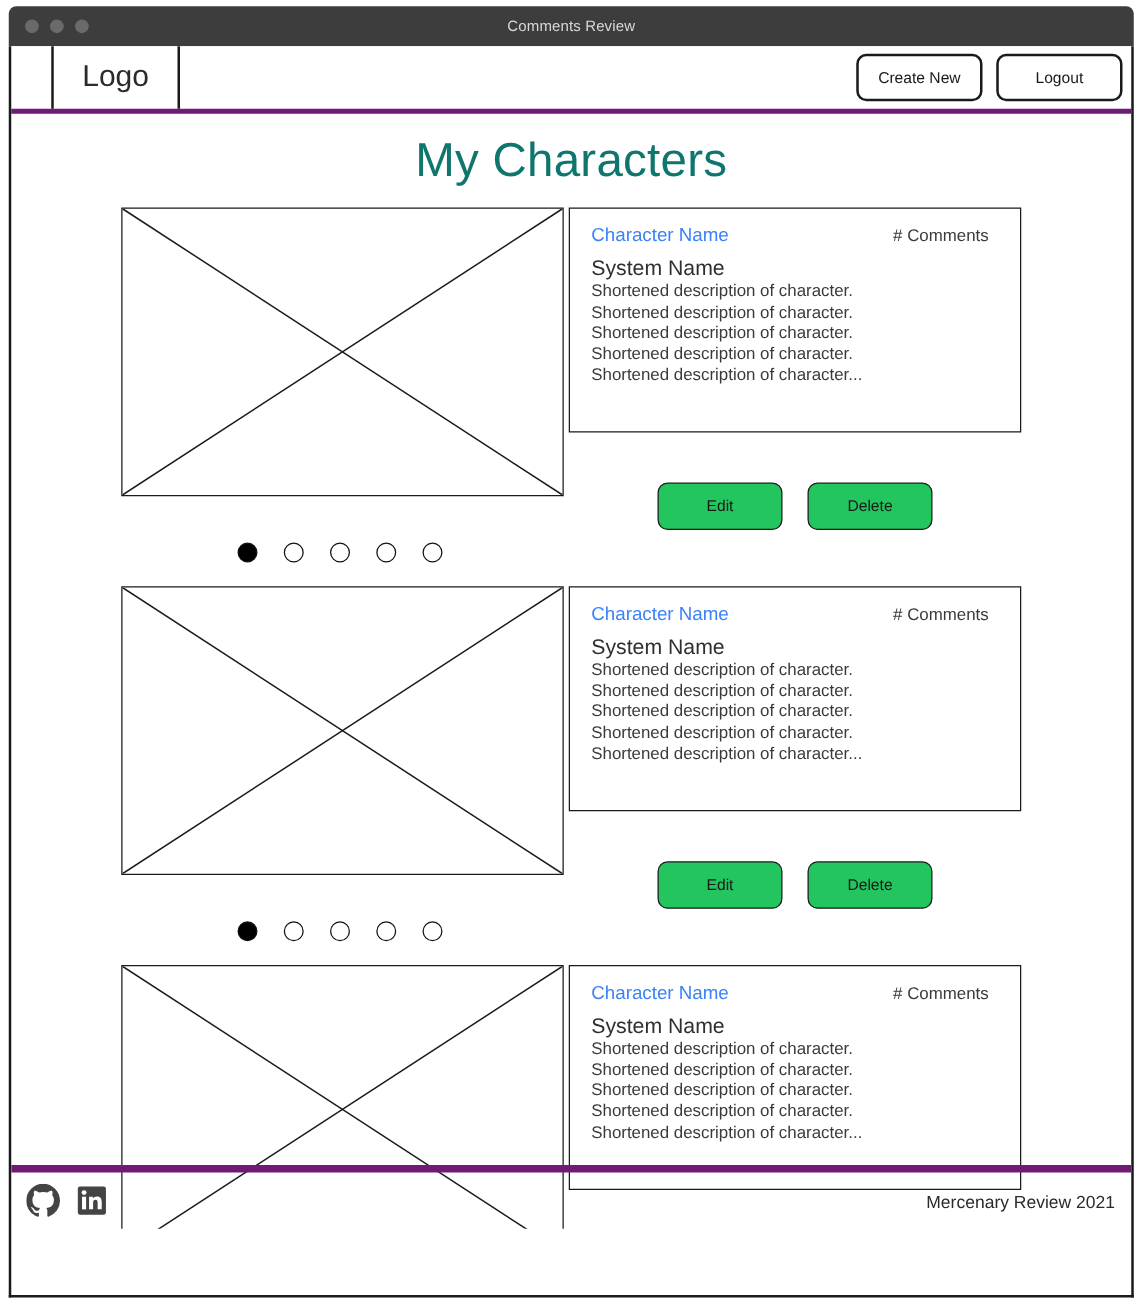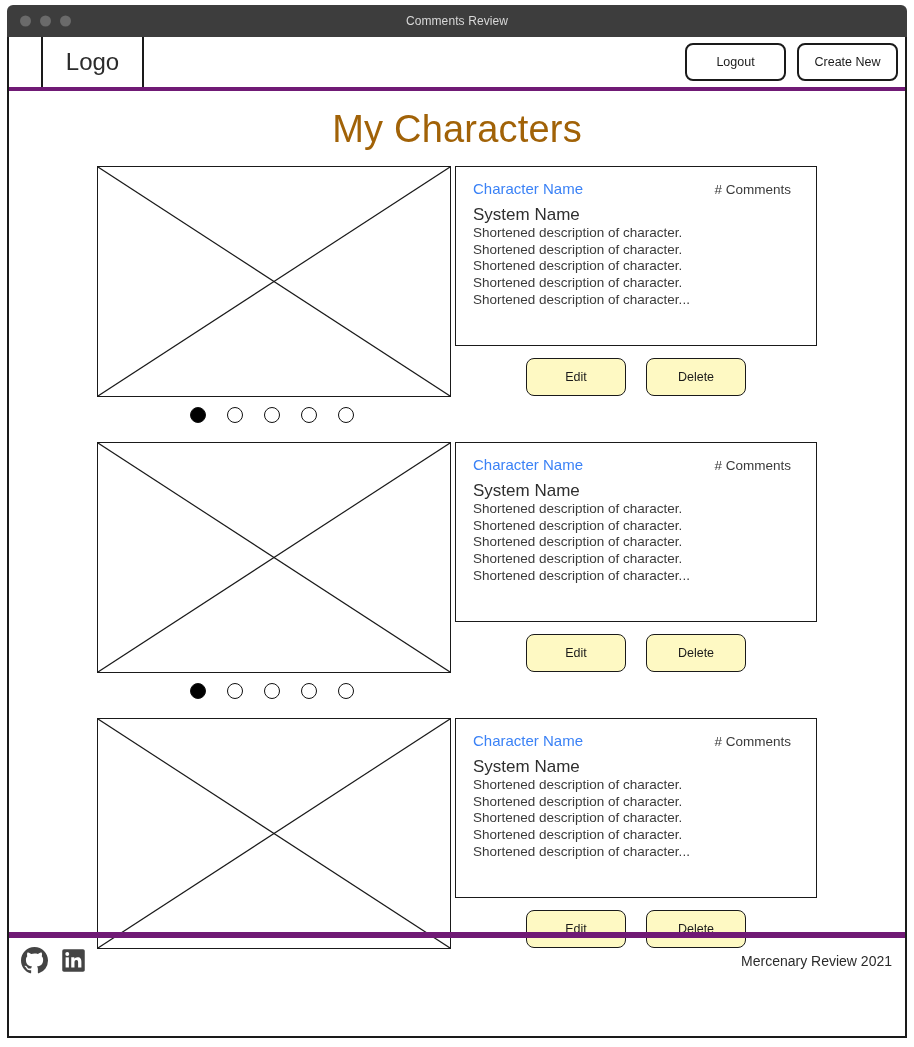--- a/index.html
+++ b/index.html
@@ -106,21 +106,21 @@
   .content {
     position: relative;
     height: 892px;
     overflow: hidden;
   }
 
   .page-title {
     text-align: center;
     font-size: 38px;
     font-weight: 300;
-    color: #a16207;
+    color: #0f766e;
     padding-top: 17px;
     letter-spacing: 0.2px;
   }
 
   .card-list {
     padding: 15px 0 0 0;
   }
 
   .card {
     position: relative;
@@ -192,25 +192,26 @@
     display: flex;
     gap: 20px;
     justify-content: center;
     margin-top: 12px;
   }
   .card-btn {
     width: 100px;
     height: 38px;
     border: 1.6px solid #1a1a1a;
     border-radius: 8px;
-    background: #fef9c3;
+    background: #22c55e;
     font-family: "Liberation Sans", sans-serif;
     font-size: 12.5px;
     color: #1a1a1a;
     cursor: pointer;
+    margin-top: 28px;
   }
 
   
   .dots {
     display: flex;
     gap: 21px;
     margin-top: 10px;
     padding-left: 93px;
   }
   .dot {
@@ -259,22 +260,22 @@
     <div class="titlebar-title">Comments Review</div>
   </div>
 
   <div class="page">
 
     <div class="navbar">
       <div class="nav-gap-left"></div>
       <div class="nav-logo">Logo</div>
       <div class="nav-spacer"></div>
       <div class="nav-actions">
+        <button class="nav-btn">Create New</button>
         <button class="nav-btn">Logout</button>
-        <button class="nav-btn">Create New</button>
       </div>
     </div>
 
     <div class="content">
       <h1 class="page-title">My Characters</h1>
 
       <div class="card-list">
           <div class="card">
             <div class="card-row">
               <div class="thumb">

